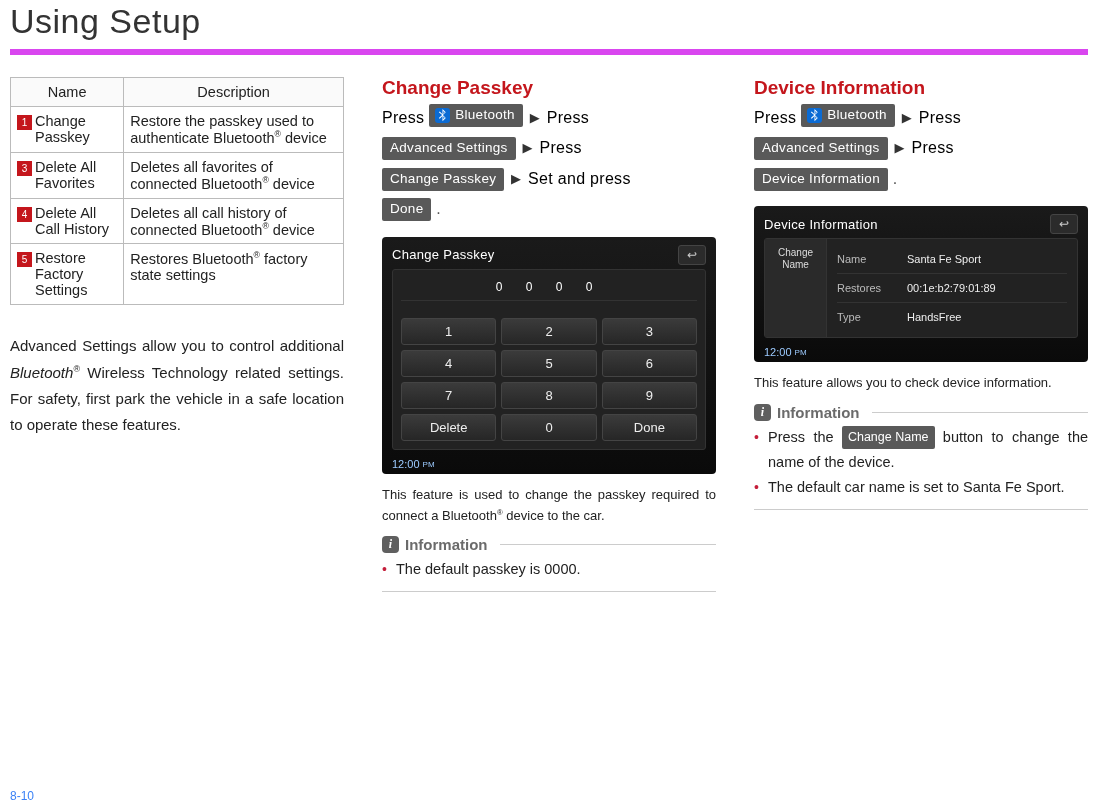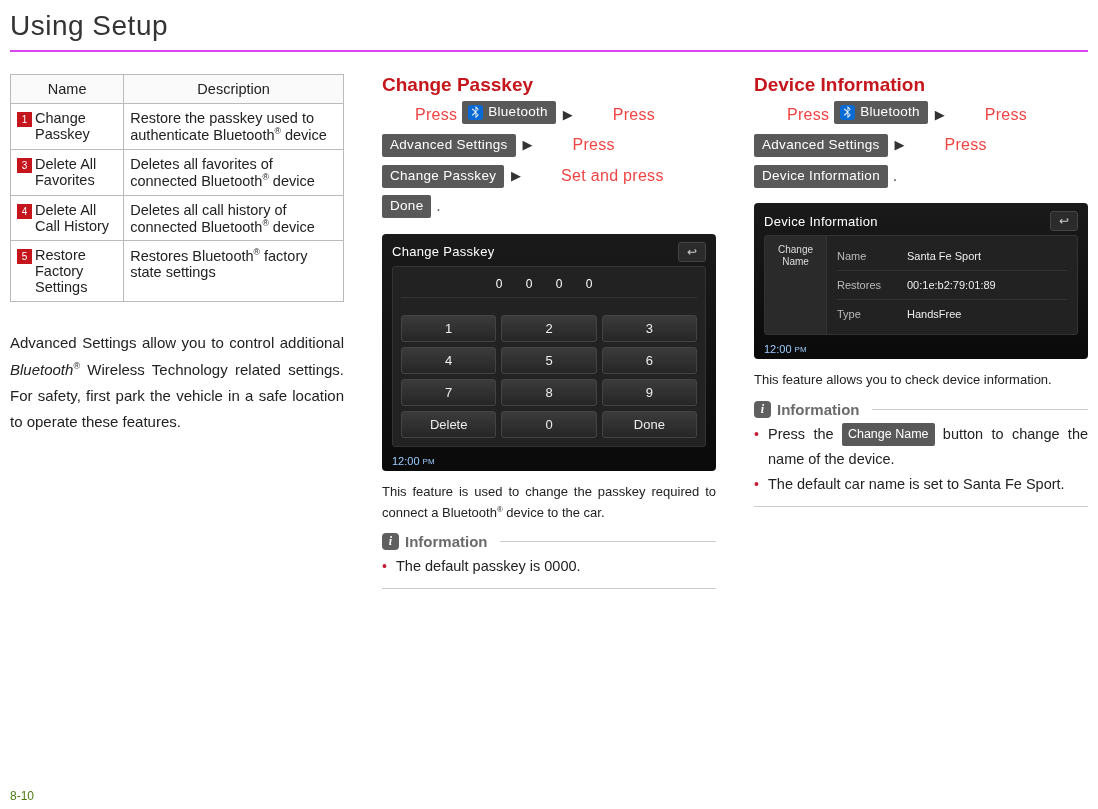--- a/index.html
+++ b/index.html
@@ -8,23 +8,23 @@
     color: #222;
     width: 1098px;
     height: 809px;
     padding: 0 10px;
     position: relative;
     background: #fff;
   }
   .page-title {
     font-family: "Segoe UI Light", "Helvetica Neue", Arial, sans-serif;
     font-weight: 300;
-    font-size: 28px;
-    padding: 10px 0 8px 0;
-    border-bottom: 2px solid #d946ef;
+    font-size: 34px;
+    padding: 2px 0 8px 0;
+    border-bottom: 6px solid #d946ef;
     margin-bottom: 22px;
     letter-spacing: 0.5px;
     color: #333;
   }
   .columns { display: flex; gap: 38px; }
   .col { flex: 1 1 0; min-width: 0; }
 
   
   table.settings { border-collapse: collapse; width: 100%; font-size: 14.5px; }
   table.settings th, table.settings td {
@@ -52,21 +52,21 @@
     margin-top: 2px;
   }
   .rowname { display: inline-block; vertical-align: top; width: calc(100% - 22px); }
   .just { text-align: justify; }
   sup.reg { font-size: 0.6em; vertical-align: super; }
 
   .para { font-size: 15px; line-height: 1.75; margin-top: 28px; text-align: justify; }
 
   .section-title { color: #c4161c; font-weight: bold; font-size: 19px; margin-bottom: 4px; }
   .steps { font-size: 16px; line-height: 1.9; color: #555; letter-spacing: 0.3px; }
-  .steps .word { color: #ef4444; margin-left: 33px; }
+  .steps .word { color: #000000; }
   .tri { color: #333; font-size: 13px; vertical-align: 1px; padding: 0 2px; }
 
   .chip {
     display: inline-flex;
     align-items: center;
     background: #595959;
     color: #fff;
     font-size: 13.5px;
     padding: 2px 8px 2px 6px;
     border-radius: 2px;
@@ -139,21 +139,21 @@
   ul.info-list { list-style: none; padding: 0; margin-top: 4px; border-bottom: 1px solid #ccc; padding-bottom: 8px; }
   ul.info-list li { position: relative; padding-left: 14px; font-size: 14.5px; line-height: 1.75; text-align: justify; }
   ul.info-list li::before {
     content: "•"; color: #c41e3a; position: absolute; left: 0; top: 0; font-size: 14px;
   }
   .chip-sm {
     display: inline-block; background: #595959; color: #fff; font-size: 12.5px;
     padding: 1px 6px; border-radius: 2px; vertical-align: 1px;
   }
 
-  .page-num { position: absolute; bottom: 6px; left: 10px; font-size: 12px; color: #4d7c0f; }
+  .page-num { position: absolute; bottom: 6px; left: 10px; font-size: 12px; color: #3b82f6; }
 </style>
 </head>
 <body>
 
 <h1 class="page-title">Using Setup</h1>
 
 <div class="columns">
 
   <div class="col">
     <table class="settings">

